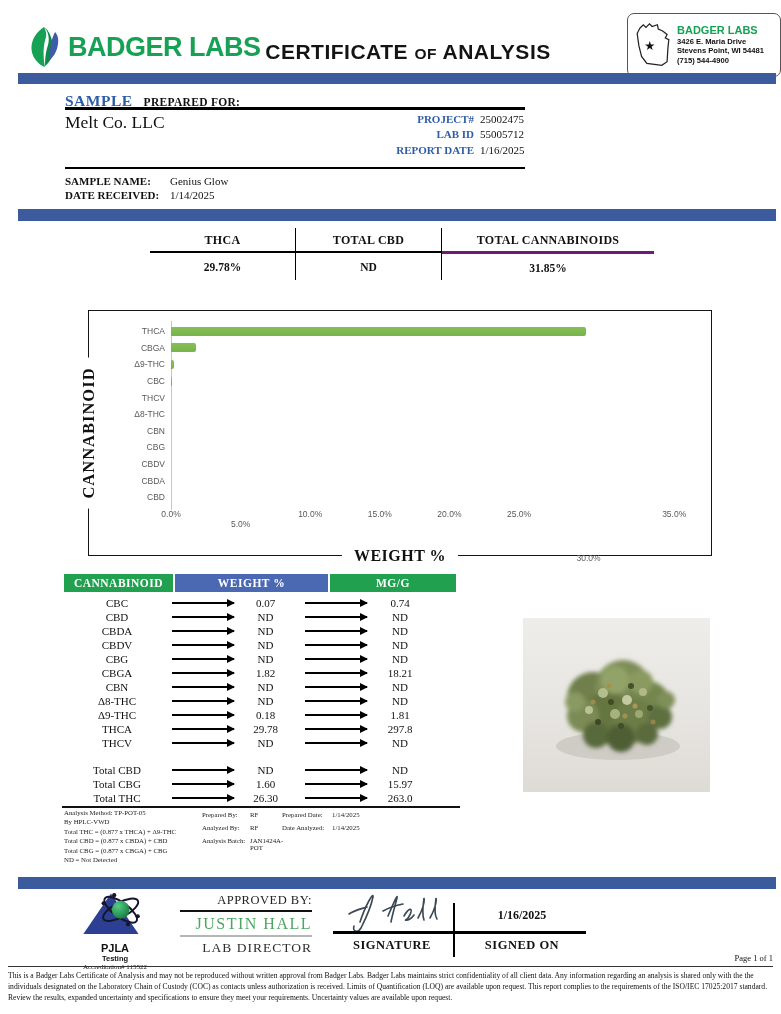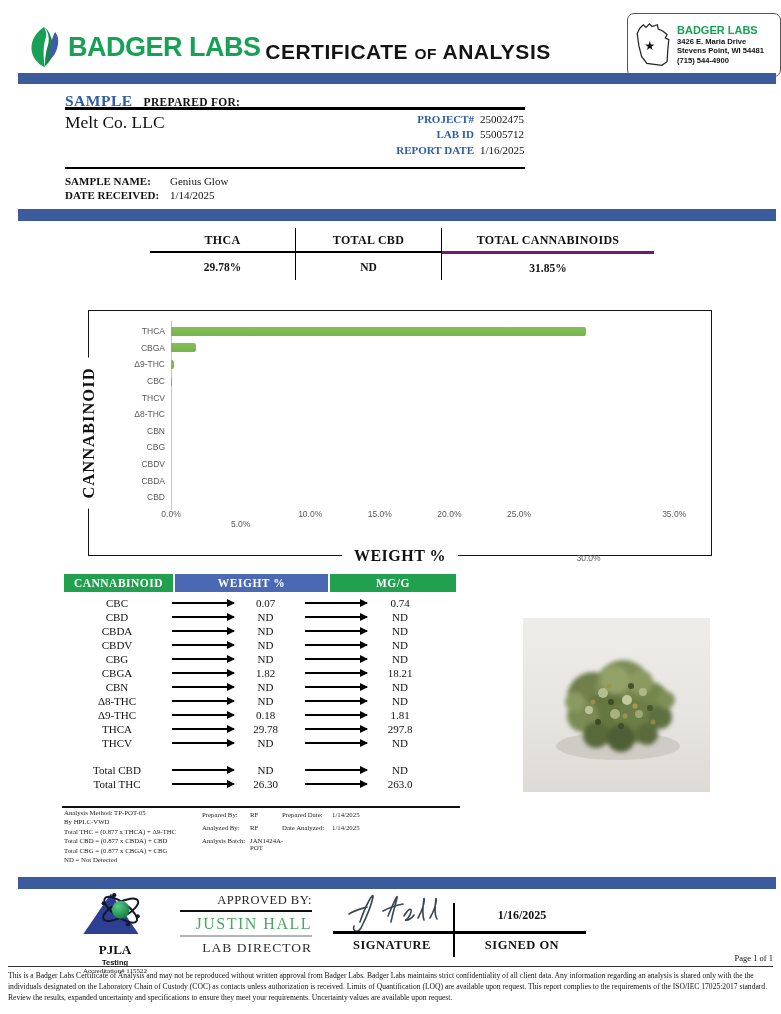--- a/index.html
+++ b/index.html
@@ -96,21 +96,21 @@
   .fn-left{left:64px;top:808px;width:150px;font-size:6.8px;line-height:1.38;color:#222;}
   .fn-mid{left:202px;top:811px;width:200px;font-size:6.8px;color:#222;}
   .fn-mrow{display:flex;height:13px;align-items:flex-start;}
   .fn-l1{width:48px;}.fn-v1{width:32px;}.fn-l2{width:50px;}.fn-v2{flex:1;}
 
   
   .photo{left:523px;top:618px;width:187px;height:174px;}
 
   
   .pjla{left:62px;top:886px;width:106px;text-align:center;}
-  .pjla-name{font-family:Liberation Serif, serif;font-weight:bold;font-size:13px;margin-top:-2px;}
+  .pjla-name{font-family:Liberation Sans, sans-serif;font-weight:bold;font-size:11px;margin-top:-2px;}
   .pjla-sub{font-family:"Liberation Sans",sans-serif;font-weight:bold;font-size:7.5px;}
   .pjla-acc{font-size:7px;}
   .approved{left:180px;top:893px;width:132px;text-align:right;}
   .app-label{font-size:12.5px;letter-spacing:0.5px;color:#222;padding-bottom:2px;border-bottom:2px solid #111;}
   .app-name{font-size:16px;letter-spacing:1.5px;color:var(--approver-green,#4ca661);
     padding:3px 0 2px;border-bottom:2px solid #b5b5b5;}
   .app-role{font-size:13.5px;letter-spacing:1px;color:#2e2e2e;padding-top:3px;}
   .sigline{left:333px;top:931px;width:253px;height:3px;background:#000;}
   .sigdiv{left:453px;top:903px;width:2px;height:54px;background:#000;}
   .sig-label{left:333px;top:938px;width:118px;text-align:center;font-weight:bold;font-size:12.5px;letter-spacing:0.5px;}
@@ -375,20 +375,27 @@
         <div class="t-val t-mgg">ND</div>
       </div>
     </div>
   <div class="rt-rows rt-totals">
       <div class="t-row">
         <div class="t-name">Total CBD</div>
         <div class="t-arrow"></div>
         <div class="t-val">ND</div>
         <div class="t-arrow a2"></div>
         <div class="t-val t-mgg">ND</div>
+      </div>
+      <div class="t-row">
+        <div class="t-name">Total CBG</div>
+        <div class="t-arrow"></div>
+        <div class="t-val">1.60</div>
+        <div class="t-arrow a2"></div>
+        <div class="t-val t-mgg">15.97</div>
       </div>
       <div class="t-row">
         <div class="t-name">Total THC</div>
         <div class="t-arrow"></div>
         <div class="t-val">26.30</div>
         <div class="t-arrow a2"></div>
         <div class="t-val t-mgg">263.0</div>
       </div>
     </div>
   <div class="rt-bottomline"></div>

